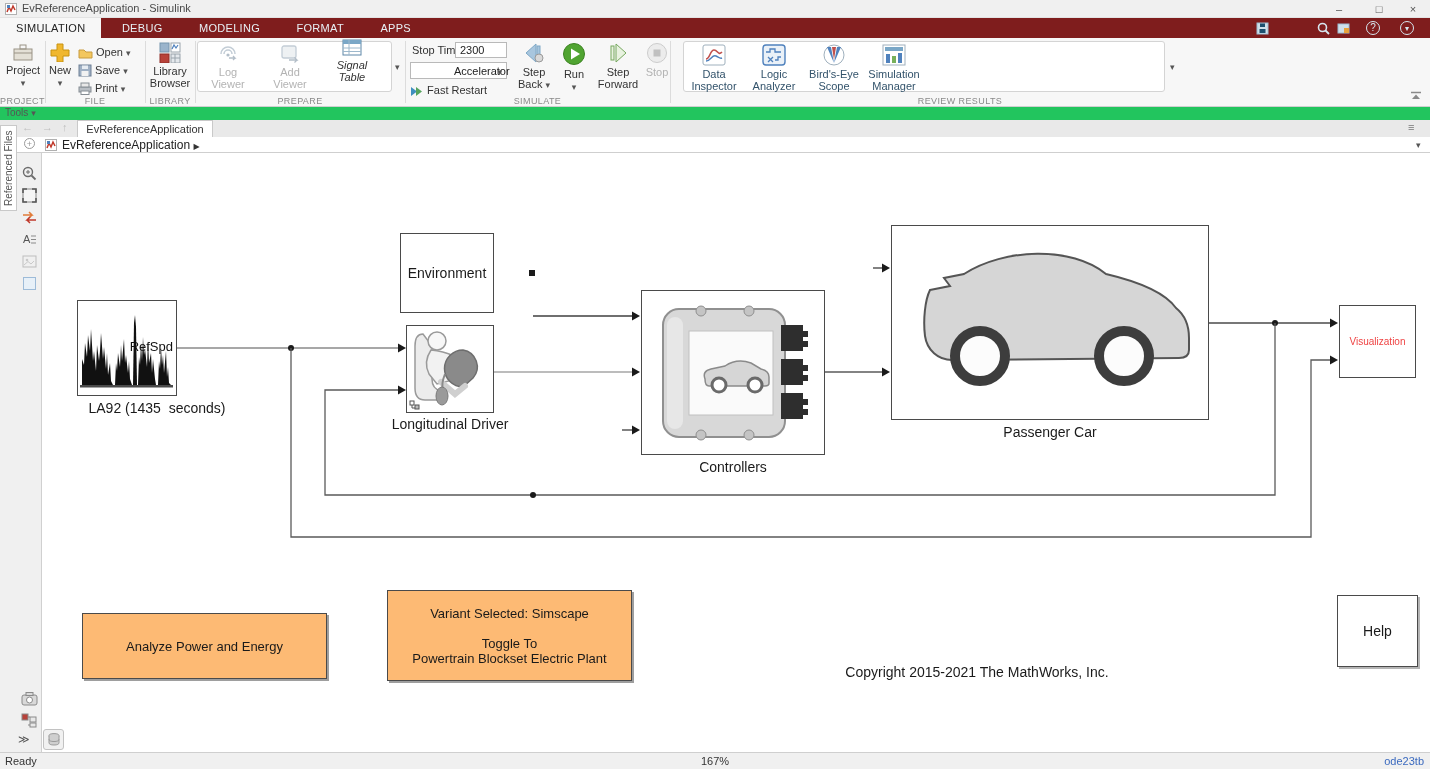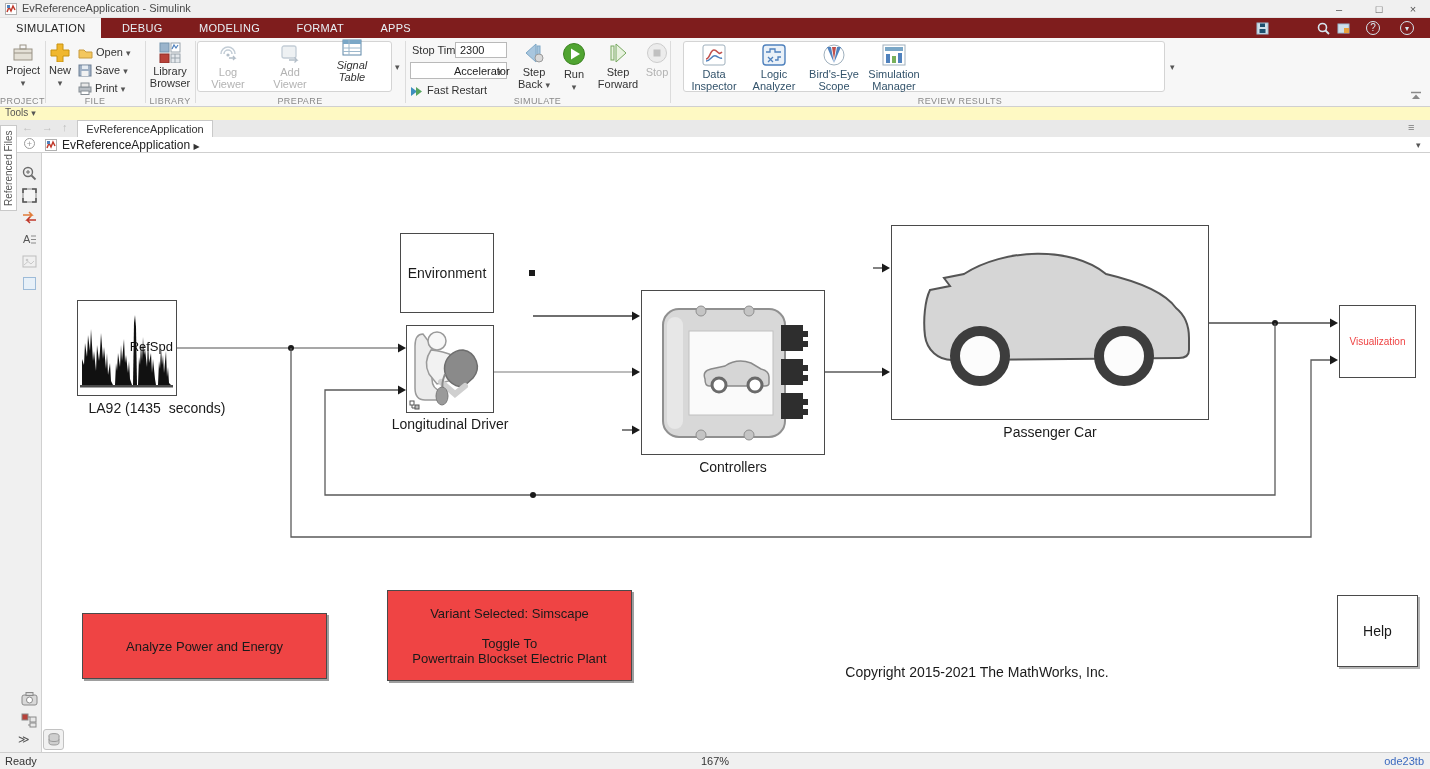--- a/index.html
+++ b/index.html
@@ -24,35 +24,35 @@
   .smallrow{font-size:11px;color:#333;height:17px;line-height:17px;}
   .smallrow svg{vertical-align:-3px;}
   .ddown{color:#555;font-size:9px;}
   .panel{background:#fff;border:1px solid #d4d4d4;border-radius:3px;}
   .pitem{text-align:center;font-size:11px;}
   .pitem .lbl{display:block;line-height:12px;}
   .disabled{color:#b3b3b3;}
   .reviewtxt{color:#33536b;}
   .inputbox{background:#fff;border:1px solid #b9b9b9;font-size:11px;color:#222;padding:1px 4px;line-height:14px;}
   
-  #bar1{left:0;top:107px;width:1430px;height:13px;background:#fef9c3;}
+  #bar1{left:0;top:107px;width:1430px;height:13px;background:#22c55e;}
   #bar2{left:0;top:120px;width:1430px;height:17px;background:#e9e9e9;}
   #doctab{left:77px;top:120px;width:136px;height:17px;background:#fff;border:1px solid #c9c9c9;border-bottom:none;font-size:11px;color:#333;text-align:center;line-height:16px;}
   #bar3{left:0;top:137px;width:1430px;height:16px;background:#fff;border-bottom:1px solid #cfcfcf;}
   .navarrow{font-size:11px;color:#bdbdbd;}
   
   #leftstrip{left:0;top:153px;width:42px;height:599px;background:#f0f0f0;border-right:1px solid #d0d0d0;}
   #reftab{left:0;top:-28px;width:17px;height:86px;background:#fff;border:1px solid #c9c9c9;}
   #reftab span{position:absolute;left:2px;top:80px;font-size:10px;color:#555;white-space:nowrap;transform:rotate(-90deg);transform-origin:0 0;}
   .palicon{left:21px;width:17px;height:17px;text-align:center;}
   
   #canvas{left:42px;top:153px;width:1388px;height:599px;background:#fff;}
   .block{border:1.5px solid #4a4a4a;background:#fff;}
   .blklabel{font-size:14px;color:#1a1a1a;text-align:center;white-space:pre;}
-  .graybtn{background:#ef4444;border:1px solid #4a4a4a;box-shadow:2px 2px 0 #9e9e9e;color:#1a1a1a;font-size:13px;display:flex;align-items:center;justify-content:center;text-align:center;}
+  .graybtn{background:#fdba74;border:1px solid #4a4a4a;box-shadow:2px 2px 0 #9e9e9e;color:#1a1a1a;font-size:13px;display:flex;align-items:center;justify-content:center;text-align:center;}
   
   #statusbar{left:0;top:752px;width:1430px;height:17px;background:#f0f0f0;border-top:1px solid #cfcfcf;font-size:11px;color:#333;}
 </style>
 </head>
 <body>
 
 <div id="titlebar" class="abs">
   <svg class="abs" style="left:5px;top:3px" width="12" height="12">
       <rect x="0.5" y="0.5" width="11" height="11" fill="#fff" stroke="#b0b0b0"></rect>
       <polyline points="2,9 4,4 6,8 8,3 10,7" fill="none" stroke="#c0392b" stroke-width="1.5"></polyline>

